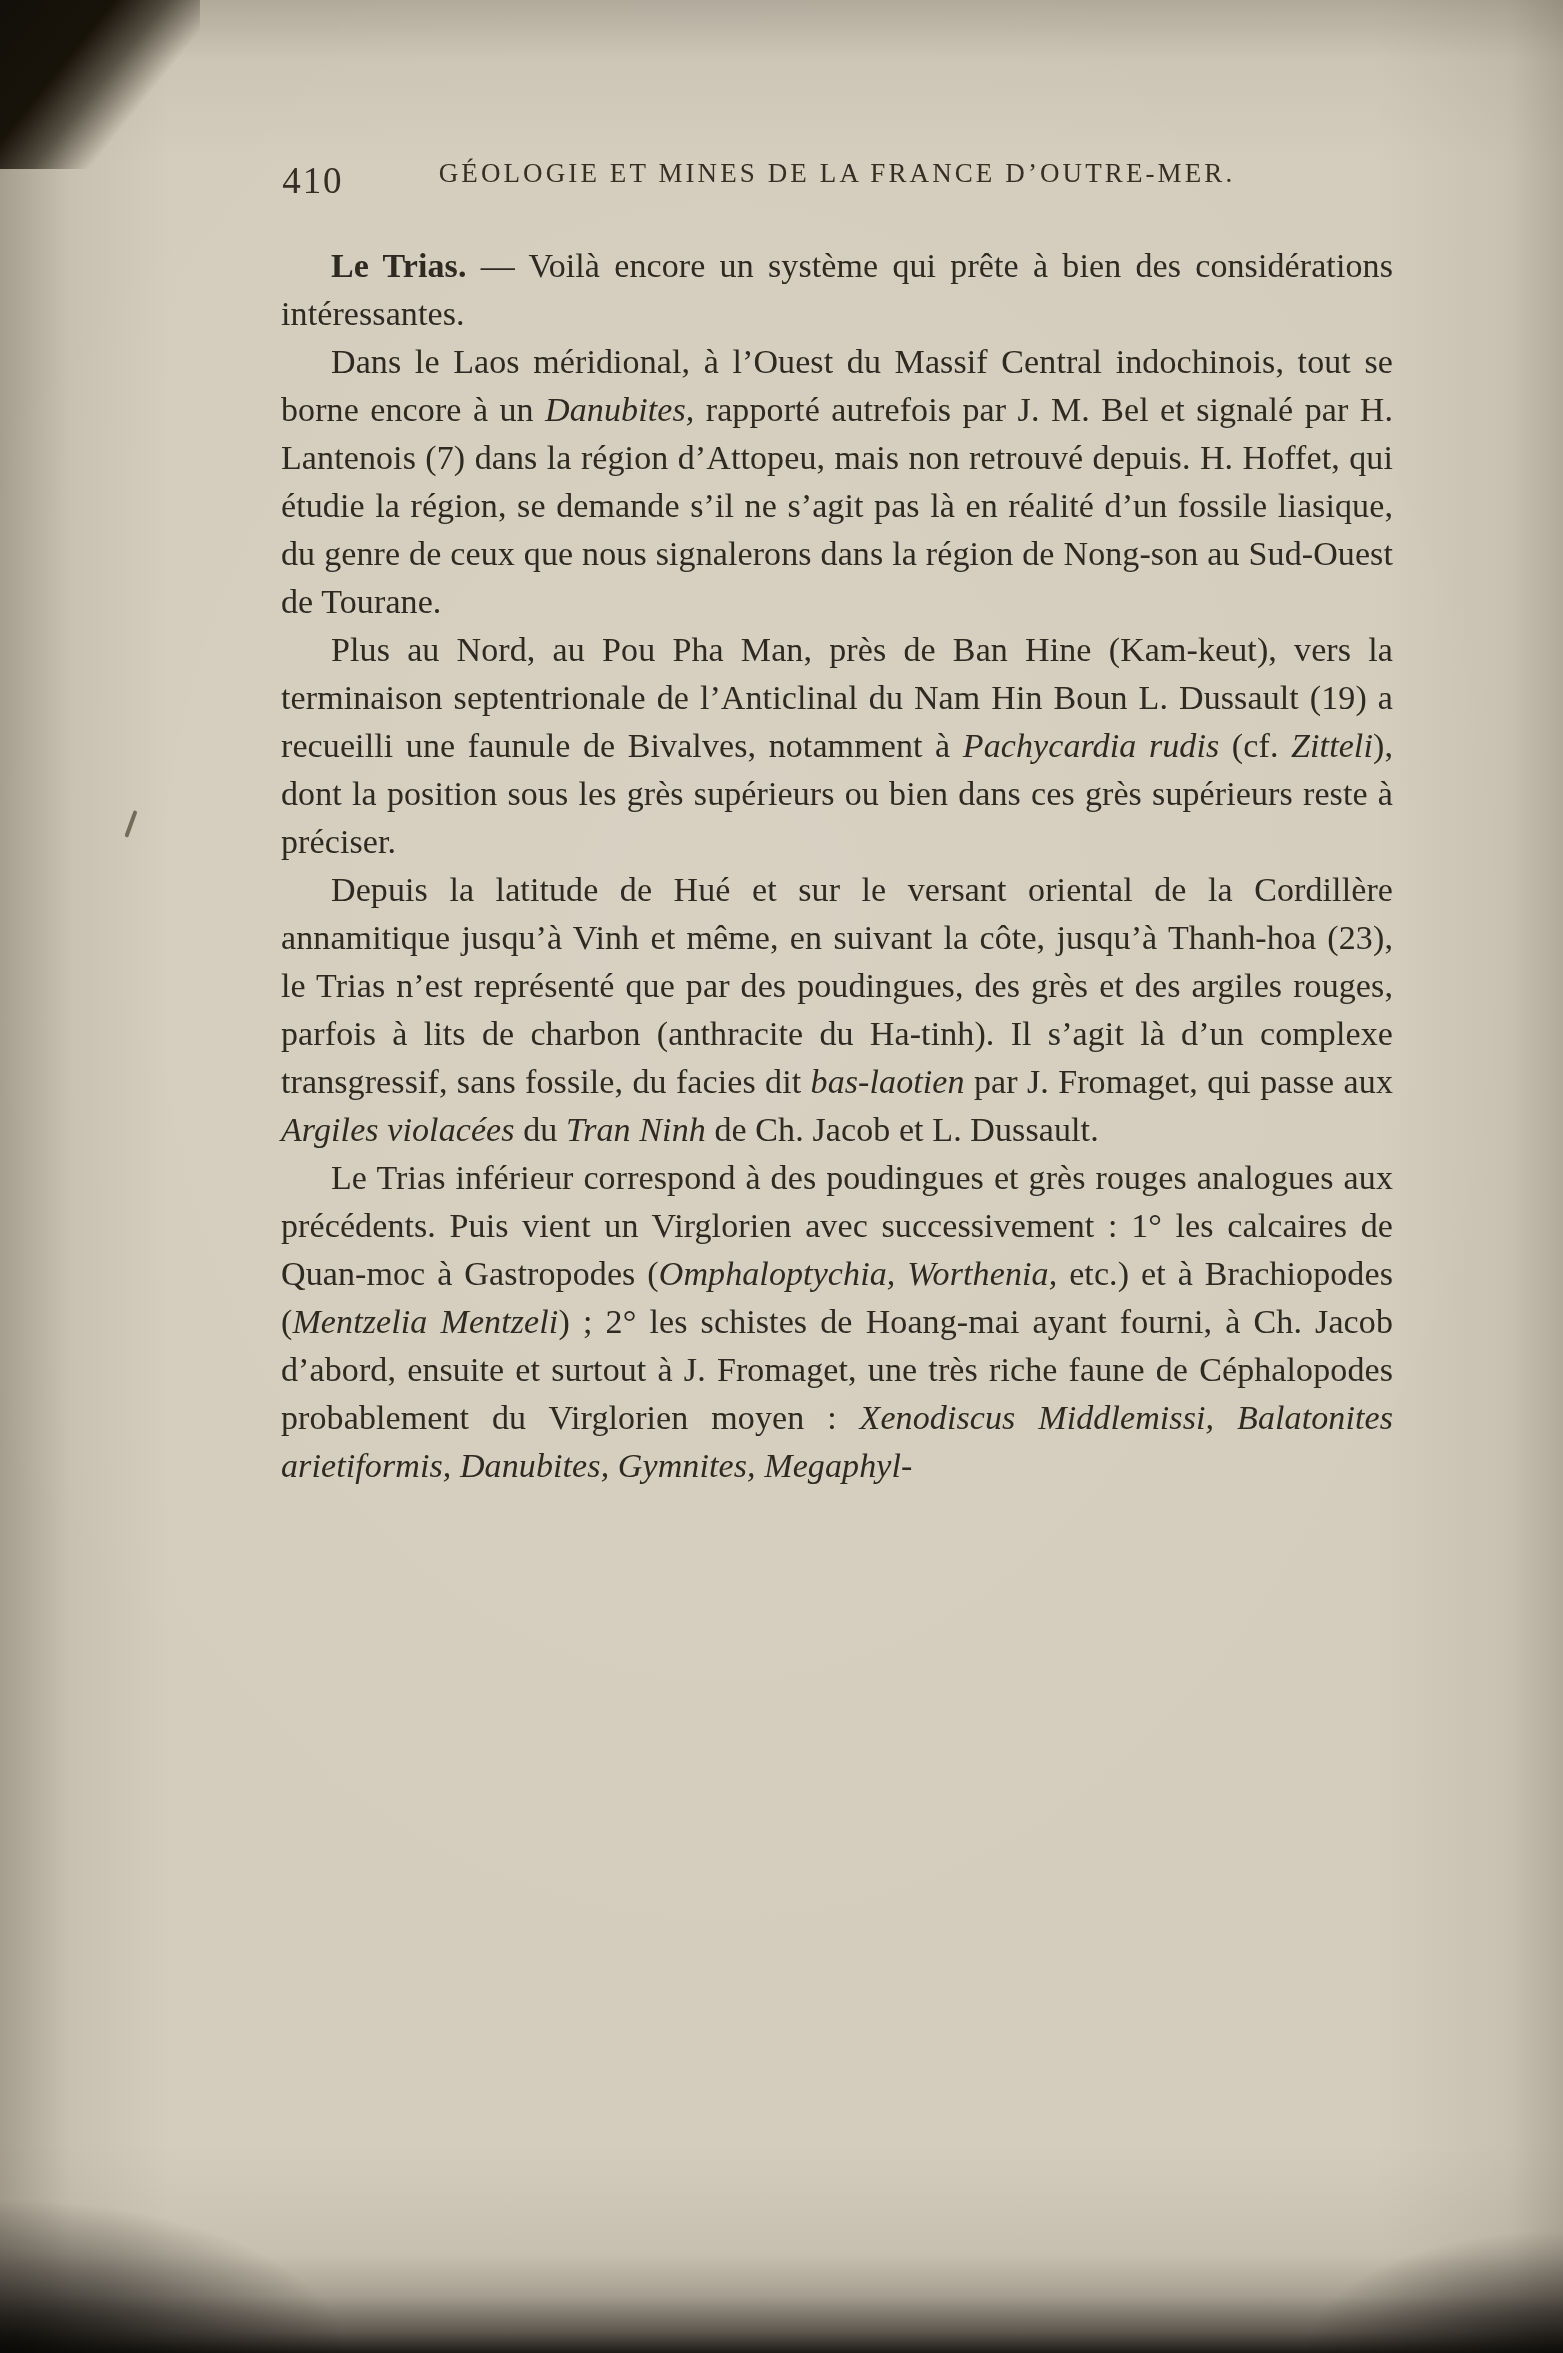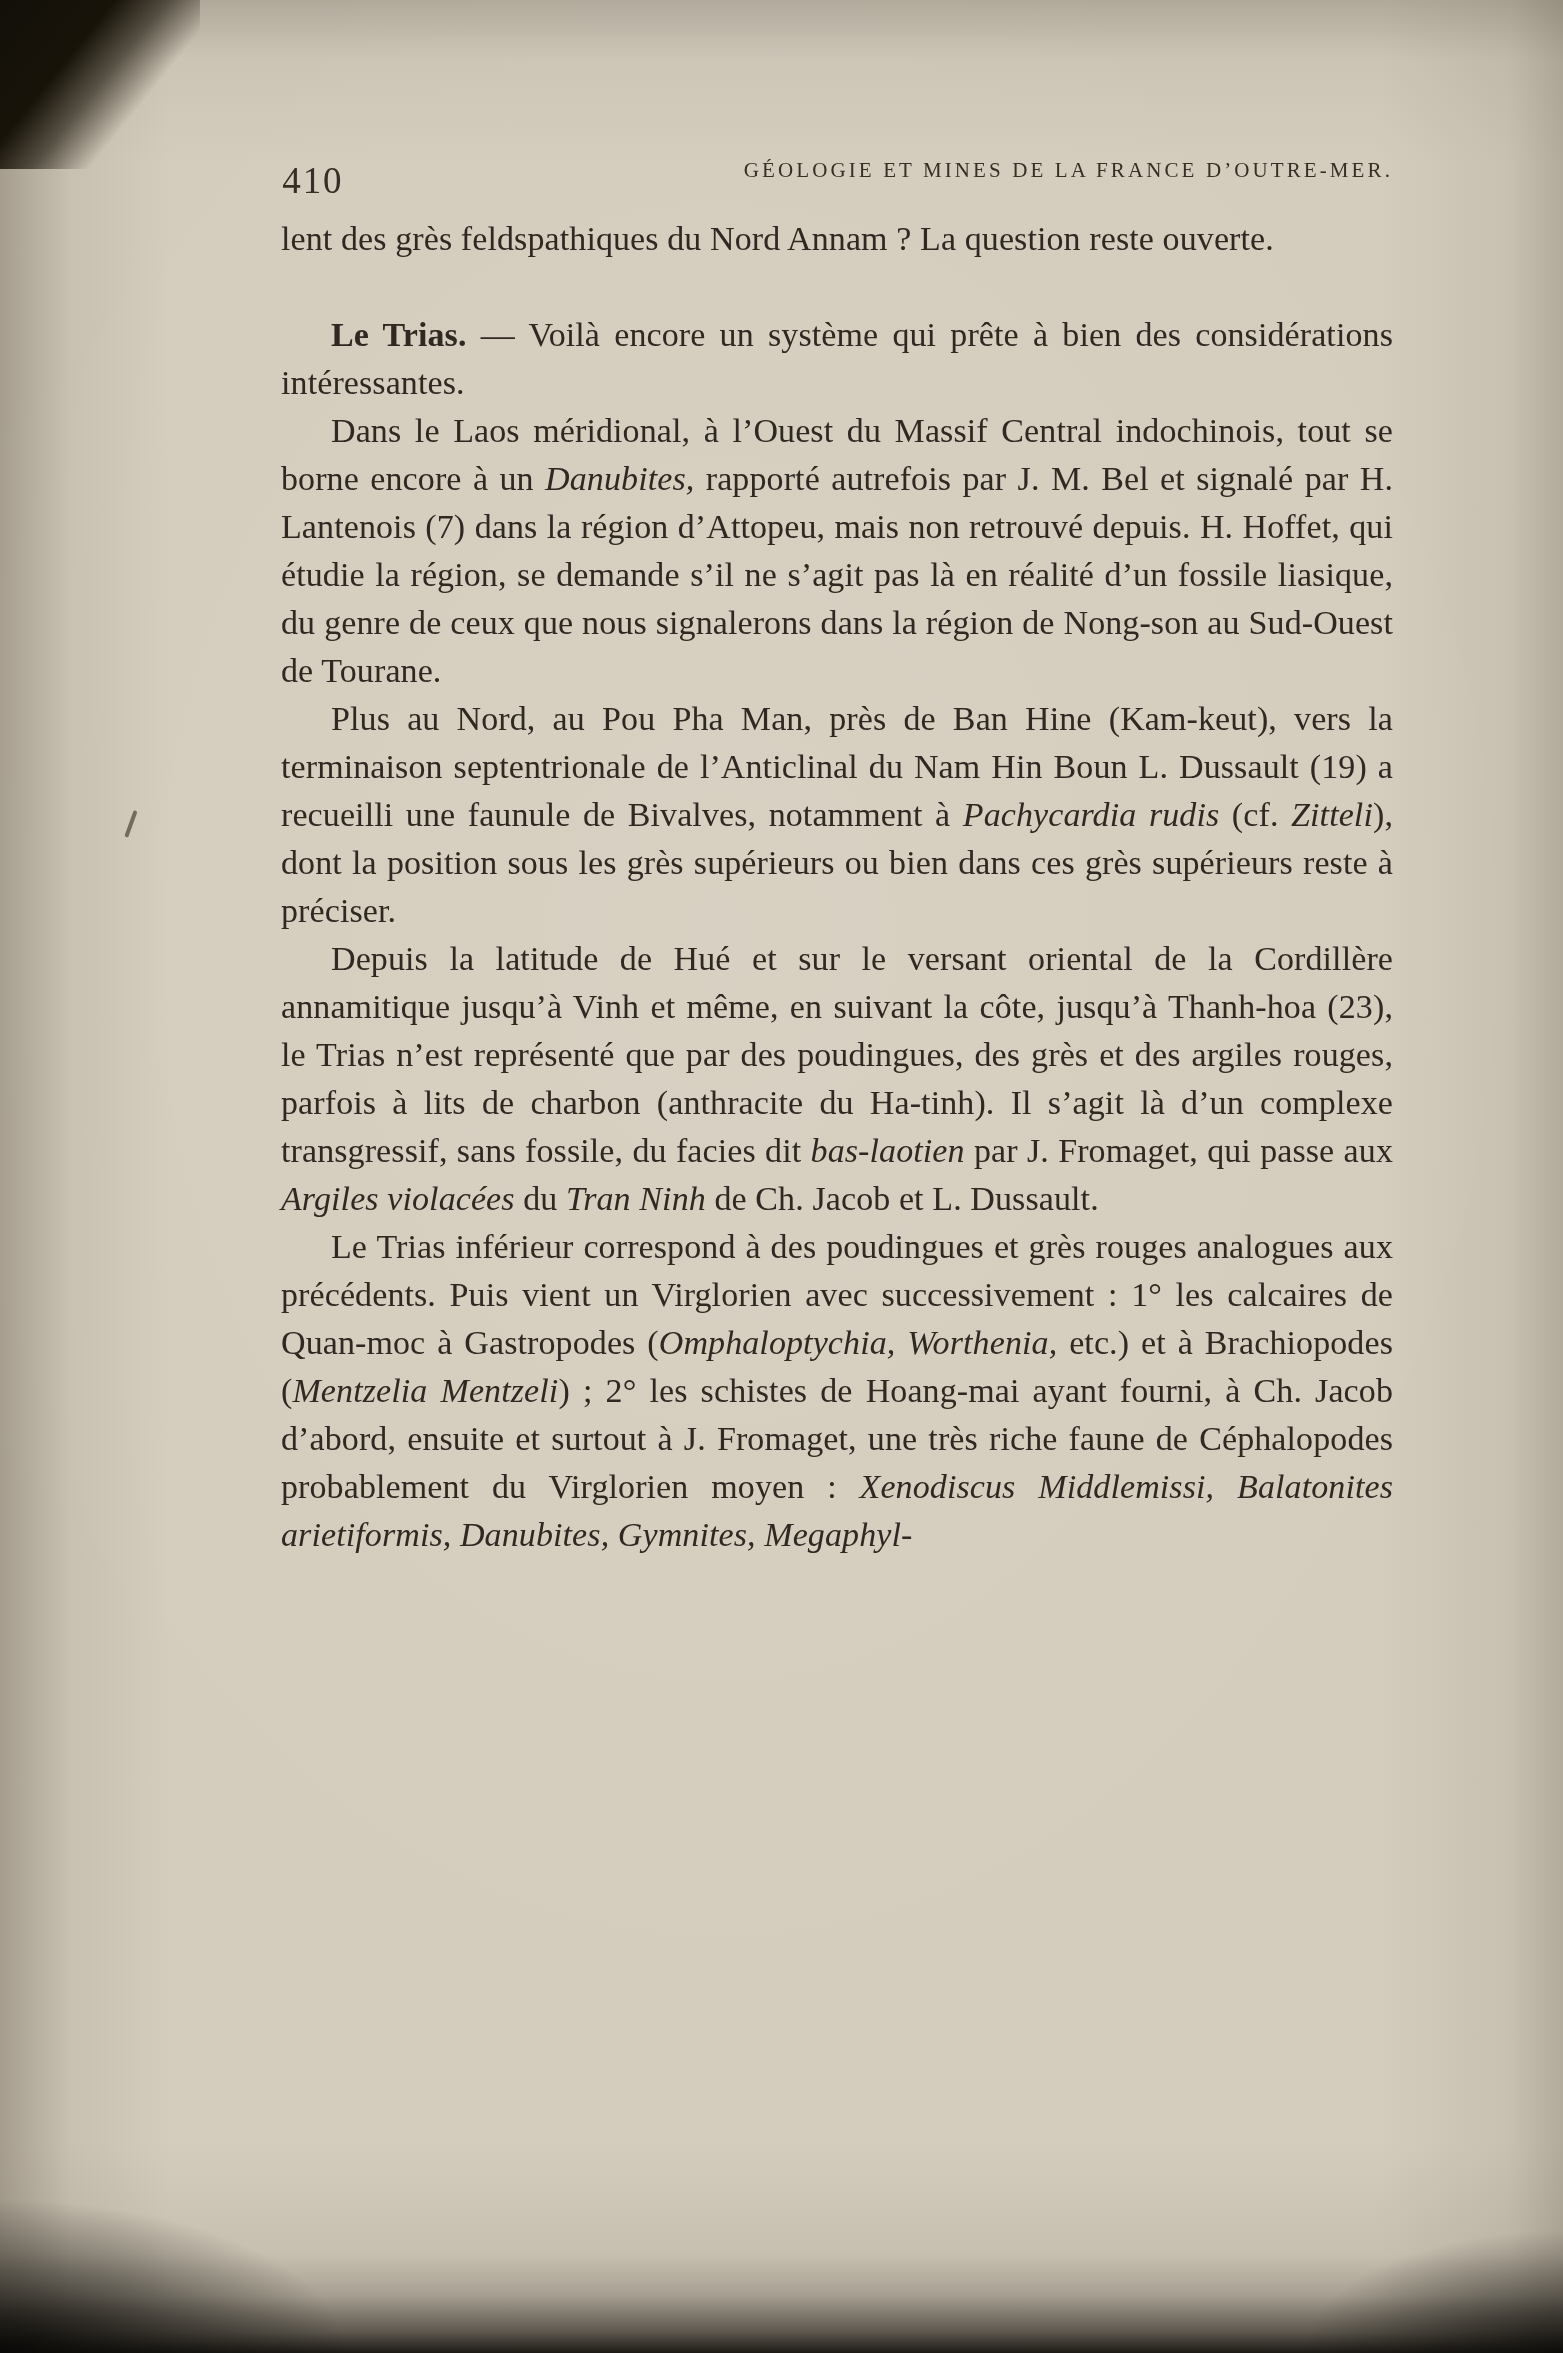--- a/index.html
+++ b/index.html
@@ -54,22 +54,22 @@
     position:absolute;left:281px;top:158px;width:1112px;
   }
   .running-head{
     position:relative;height:36px;
   }
   .pagenum{
     position:absolute;left:1.3px;top:1.3px;
     font-size:37px;letter-spacing:1.9px;color:var(--head-ink);
   }
   .head-title{
-    display:block;text-align:right;
-    font-size:21px;letter-spacing:3.1px;color:var(--head-ink);
+    display:block;text-align:center;
+    font-size:27px;letter-spacing:3.1px;color:var(--head-ink);
     white-space:nowrap;
   }
   .body-text{
     margin-top:21px;
     font-size:34px;line-height:48px;
     text-align:justify;
     letter-spacing:0.1px;
   }
   .para{margin:0;}
   .para.indent{text-indent:50px;}
@@ -83,21 +83,20 @@
 <div class="scan">
 
   <div class="page-inner">
 
     <div class="running-head">
       <span class="pagenum">410</span>
       <span class="head-title">GÉOLOGIE ET MINES DE LA FRANCE D’OUTRE-MER.</span>
     </div>
 
     <div class="body-text" id="paragraphs">
-        <p class="para"><span>lent des grès feldspathiques du Nord Annam ? La question reste ouverte.</span></p>
         <p class="para indent space-before"><span class="bd">Le Trias.</span><span> — Voilà encore un système qui prête à bien des considérations intéressantes.</span></p>
         <p class="para indent"><span>Dans le Laos méridional, à l’Ouest du Massif Central indochinois, tout se borne encore à un </span><span class="it">Danubites,</span><span> rapporté autrefois par J. M. Bel et signalé par H. Lantenois (7) dans la région d’Attopeu, mais non retrouvé depuis. H. Hoffet, qui étudie la région, se demande s’il ne s’agit pas là en réalité d’un fossile liasique, du genre de ceux que nous signalerons dans la région de Nong-son au Sud-Ouest de Tourane.</span></p>
         <p class="para indent"><span>Plus au Nord, au Pou Pha Man, près de Ban Hine (Kam-keut), vers la terminaison septentrionale de l’Anticlinal du Nam Hin Boun L. Dussault (19) a recueilli une faunule de Bivalves, notamment à </span><span class="it">Pachycardia rudis</span><span> (cf. </span><span class="it">Zitteli</span><span>), dont la position sous les grès supérieurs ou bien dans ces grès supérieurs reste à préciser.</span></p>
         <p class="para indent"><span>Depuis la latitude de Hué et sur le versant oriental de la Cordillère annamitique jusqu’à Vinh et même, en suivant la côte, jusqu’à Thanh-hoa (23), le Trias n’est représenté que par des poudingues, des grès et des argiles rouges, parfois à lits de charbon (anthracite du Ha-tinh). Il s’agit là d’un complexe transgressif, sans fossile, du facies dit </span><span class="it">bas-laotien</span><span> par J. Fromaget, qui passe aux </span><span class="it">Argiles violacées</span><span> du </span><span class="it">Tran Ninh</span><span> de Ch. Jacob et L. Dussault.</span></p>
         <p class="para indent"><span>Le Trias inférieur correspond à des poudingues et grès rouges analogues aux précédents. Puis vient un Virglorien avec successivement : 1° les calcaires de Quan-moc à Gastropodes (</span><span class="it">Omphaloptychia, Worthenia,</span><span> etc.) et à Brachiopodes (</span><span class="it">Mentzelia Mentzeli</span><span>) ; 2° les schistes de Hoang-mai ayant fourni, à Ch. Jacob d’abord, ensuite et surtout à J. Fromaget, une très riche faune de Céphalopodes probablement du Virglorien moyen : </span><span class="it">Xenodiscus Middlemissi, Balatonites arietiformis, Danubites, Gymnites, Megaphyl-</span></p>
       </div>
 
   </div>
 
   <div class="corner-shadow"></div>

